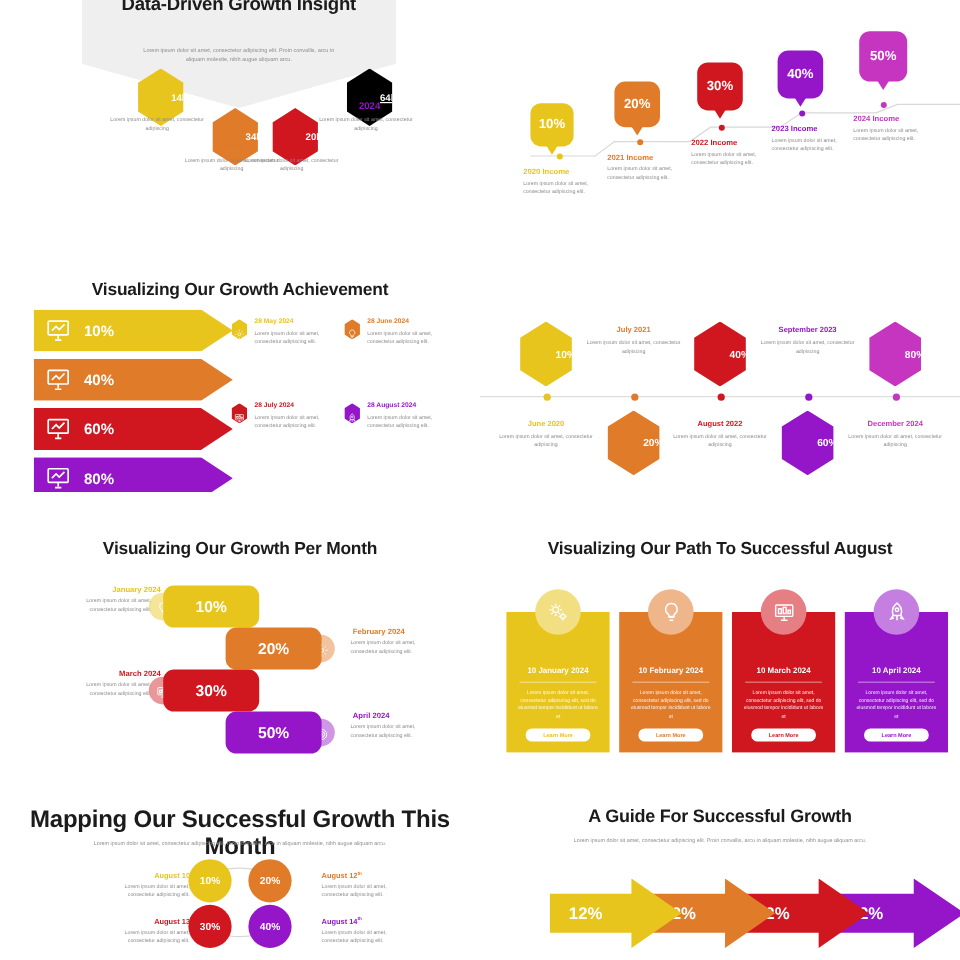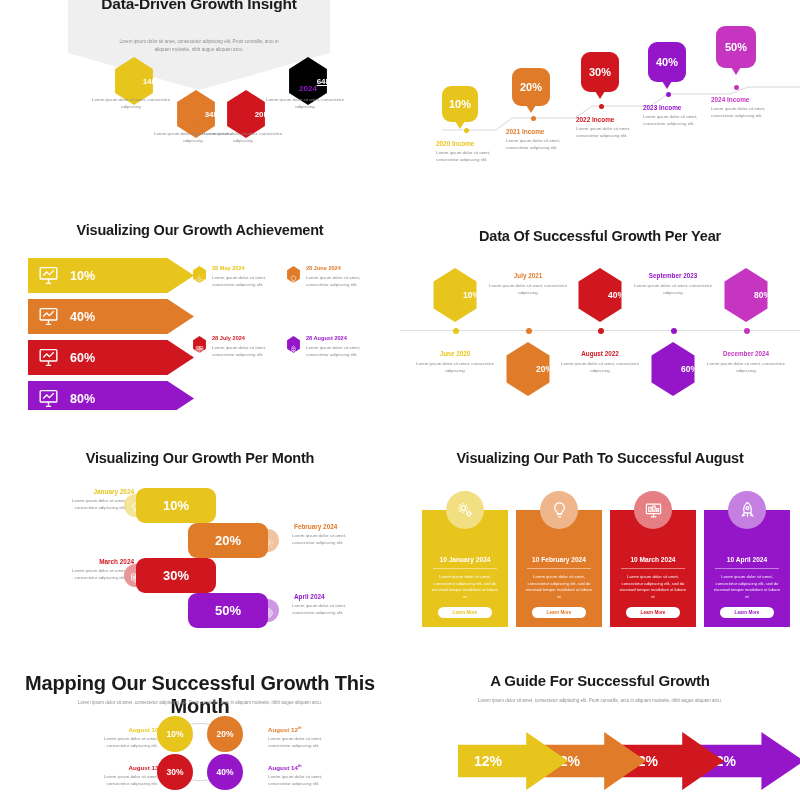--- a/index.html
+++ b/index.html
@@ -54,21 +54,21 @@
     position: absolute; bottom: -7px; left: 50%; margin-left: -5px;
     width: 0; height: 0; border-left: 5px solid transparent;
     border-right: 5px solid transparent; border-top: 8px solid currentColor;
   }
   #p2 .inclbl { position: absolute; font-size: 6.4px; font-weight: bold; }
   #p2 .incdesc { position: absolute; font-size: 4.4px; width: 68px; }
   .dot { position: absolute; width: 5px; height: 5px; border-radius: 50%; }
 
   
   #p3 { left: 0; top: 210px; width: 400px; height: 200px; }
-  #p3 .t3 { position: absolute; left: 0; top: 12px; width: 400px; font-size: 14.5px; }
+  #p3 .t3 { position: absolute; left: 0; top: 24px; width: 400px; font-size: 14.5px; }
   .abar {
     position: absolute; left: 28px; width: 166px; height: 35px;
     clip-path: polygon(0 0, 84% 0, 100% 50%, 84% 100%, 0 100%);
     display: flex; align-items: center; color: #fff;
   }
   .abar .pct { font-size: 12.5px; font-weight: bold; margin-left: 42px; }
   #p3 .minihex {
     position: absolute; width: 15px; height: 17px;
     clip-path: polygon(50% 0%, 93% 25%, 93% 75%, 50% 100%, 7% 75%, 7% 25%);
     display: flex; align-items: center; justify-content: center;
@@ -294,21 +294,20 @@
               <circle cx="12" cy="9" r="1.8"></circle>
               <path d="M8 15l-2.4 3.6 3.2-.8M16 15l2.4 3.6-3.2-.8M12 15v5"></path>
             </svg></span>
         </div>
         <div class="mdate" style="left: 306px; top: 125px; color: rgb(148, 22, 200);">28 August 2024</div>
         <div class="mdesc lorem" style="left: 306px; top: 135px;">Lorem ipsum dolor sit amet, consectetur adipiscing elit.</div>
       </div>
   </div>
 
   <div class="panel" id="p4">
-    <div class="ptitle t4">Data Of Successful Growth Per Year</div>
     <div class="axis"></div>
     <div id="p4items">
         <div class="hex" style="left: 30px; top: 58px; width: 50px; height: 54px; background: rgb(232, 197, 28); font-size: 8.5px;">
           <span>10%</span>
         </div>
         <div class="dot" style="left: 52.5px; top: 118px; background: rgb(232, 197, 28); width: 6px; height: 6px;"></div>
         <div class="tdate" style="left: 13px; top: 140px; color: rgb(232, 197, 28);">June 2020</div>
         <div class="tdesc lorem" style="left: 13px; top: 151px;">Lorem ipsum dolor sit amet, consectetur adipiscing</div>
         <div class="hex" style="left: 103px; top: 132px; width: 50px; height: 54px; background: rgb(224, 123, 42); font-size: 8.5px;">
           <span>20%</span>

